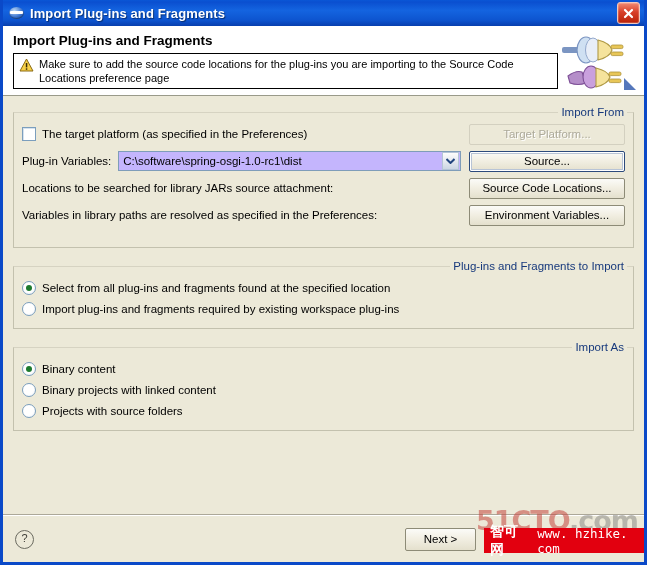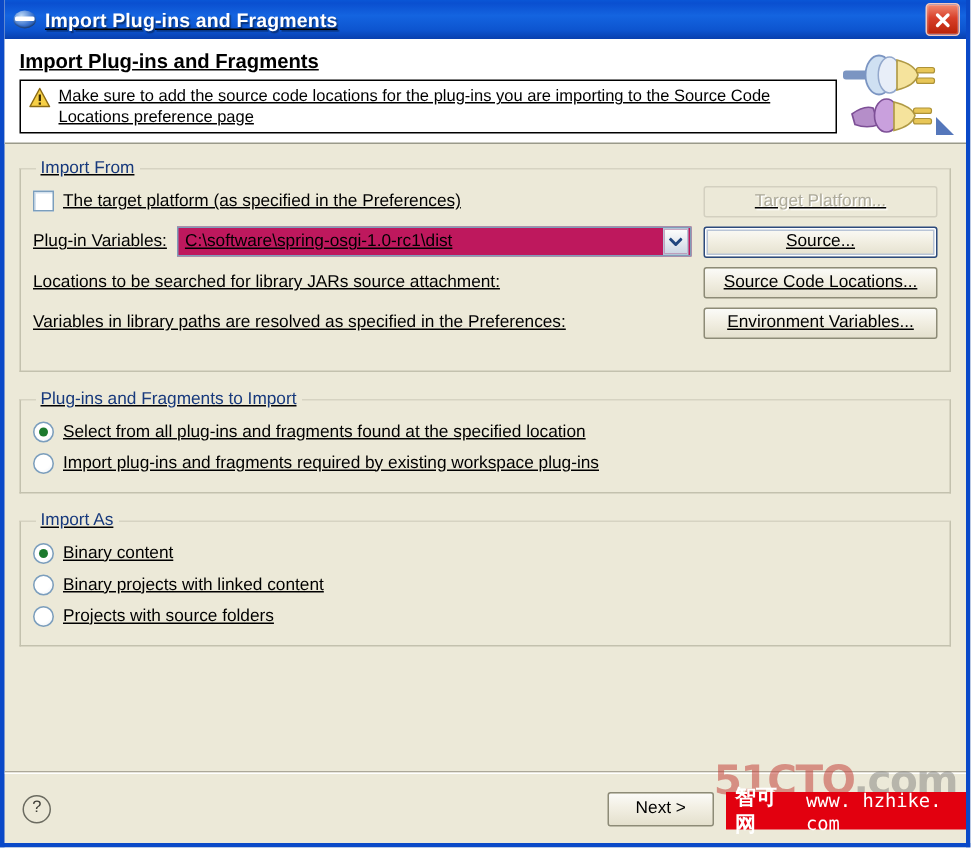--- a/index.html
+++ b/index.html
@@ -14,21 +14,20 @@
 
   #window {
     position: relative;
     width: 647px;
     height: 565px;
     box-sizing: border-box;
     background: #ece9d8;
     border: 3px solid #0a49c8;
     border-top: none;
     overflow: hidden;
-    text-decoration: underline;
   }
 
   
   .titlebar {
     height: 26px;
     background: linear-gradient(to bottom,
         #0a56d6 0%, #0a4fd0 8%, #1464e0 40%,
         #0d54cf 78%, #083fae 100%);
     display: flex;
     align-items: center;
@@ -132,20 +131,21 @@
     margin: 0 0 12px 0;
     padding: 5px 8px 9px 8px;
     background: transparent;
     box-sizing: border-box;
   }
   fieldset.group > legend {
     color: #17397c;
     font-size: 11.5px;
     padding: 0 3px;
     margin-left: 2px;
+    text-align: right;
   }
 
   .row {
     display: flex;
     align-items: center;
     min-height: 22px;
     margin-bottom: 5px;
   }
   .row:last-child { margin-bottom: 12px; }
   .row .left { flex: 1 1 auto; display: flex; align-items: center; min-width: 0; }
@@ -191,21 +191,21 @@
     display: flex; align-items: center;
     height: 21px;
     cursor: pointer;
   }
 
   
   .combo {
     flex: 1 1 auto;
     height: 20px;
     border: 1px solid #7f9db9;
-    background: #be185d;
+    background: #c4b5fd;
     display: flex;
     align-items: center;
     box-sizing: border-box;
     min-width: 0;
   }
   .combo .val {
     flex: 1 1 auto;
     font-size: 11.5px;
     color: #000000;
     padding-left: 4px;

